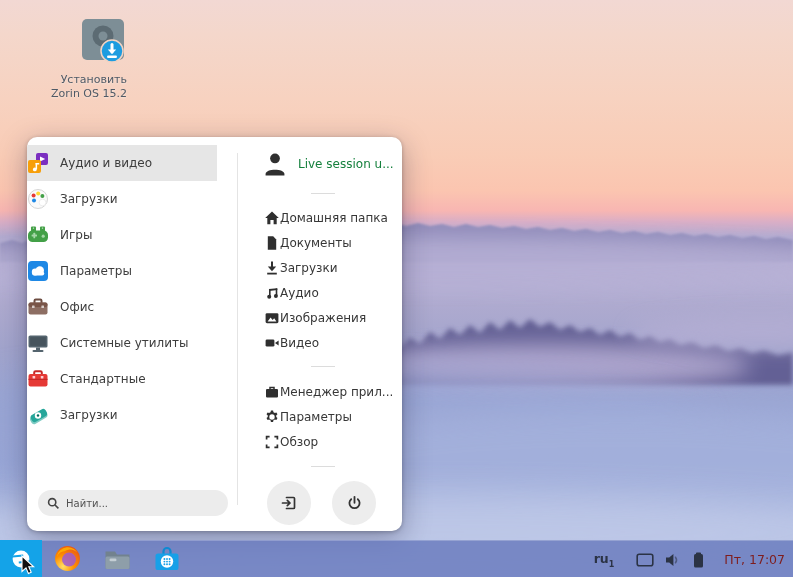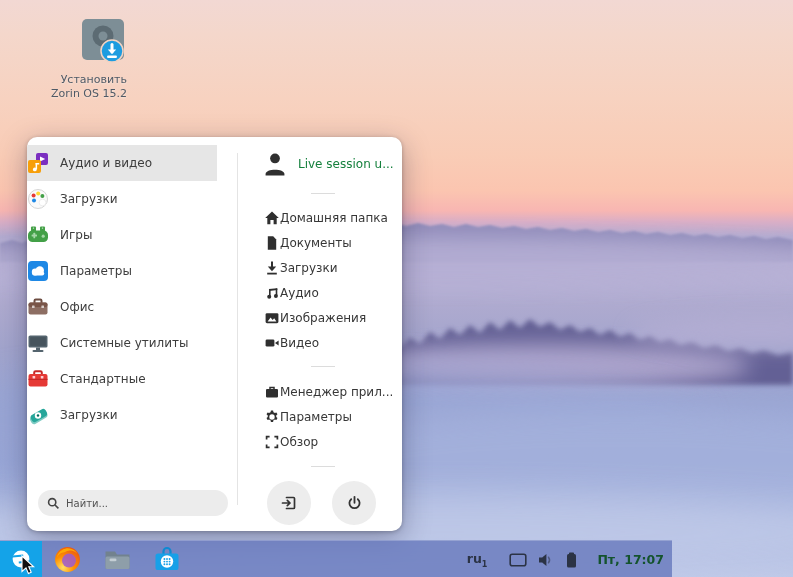--- a/index.html
+++ b/index.html
@@ -39,30 +39,30 @@
   .search-pill input { flex:1; border:none; outline:none; background:transparent; font-size:10px; color:#4c1d95;
     font-family:inherit; }
   .search-pill input::placeholder { color:#4a4a4a; opacity:.95; }
 
   .circle-btn { position:absolute; width:44px; height:44px; top:344px; border-radius:50%; background:#ededed;
     display:flex; align-items:center; justify-content:center; cursor:pointer; }
   .btn-logout { left:240px; }
   .btn-power { left:305px; }
 
   
-  .taskbar { position:absolute; left:0; bottom:0; width:672px; height:37px; background:rgba(103,120,189,.80);
-    border-top:1px solid rgba(255,255,255,.22); display:flex; align-items:center; }
+  .taskbar { position:absolute; left:0; bottom:0; width:793px; height:37px; background:rgba(103,120,189,.80);
+    border-top:1px solid rgba(255,255,255,.22); display:flex; align-items:flex-end; }
   .zorin-btn { width:42px; height:37px; background:#14a3e8; display:flex; align-items:center; justify-content:center;
     cursor:pointer; flex:0 0 42px; }
   .tb-app { width:50px; height:37px; display:flex; align-items:center; justify-content:center; cursor:pointer; }
   .tray { position:absolute; right:8px; top:0; height:37px; display:flex; align-items:center; }
   .kbd-ind { font-size:12.5px; font-weight:bold; color:#2b3345; margin-right:22px; cursor:pointer; }
   .kbd-ind sub { font-size:8px; font-weight:bold; }
   .tray-ic { margin-right:11px; cursor:pointer; display:flex; align-items:center; }
-  .clock { font-size:12.5px; color:#14532d; font-weight:700; margin-left:9px; white-space:nowrap; cursor:pointer; }
+  .clock { font-size:12.5px; color:#7f1d1d; font-weight:400; margin-left:9px; white-space:nowrap; cursor:pointer; }
 
   .cursor { position:absolute; left:21px; top:555px; pointer-events:none; z-index:50; }
 </style>
 </head>
 <body>
 
 <div class="desktop">
 
   <svg class="wallpaper" width="793" height="577" viewBox="0 0 793 577">
     <defs>

